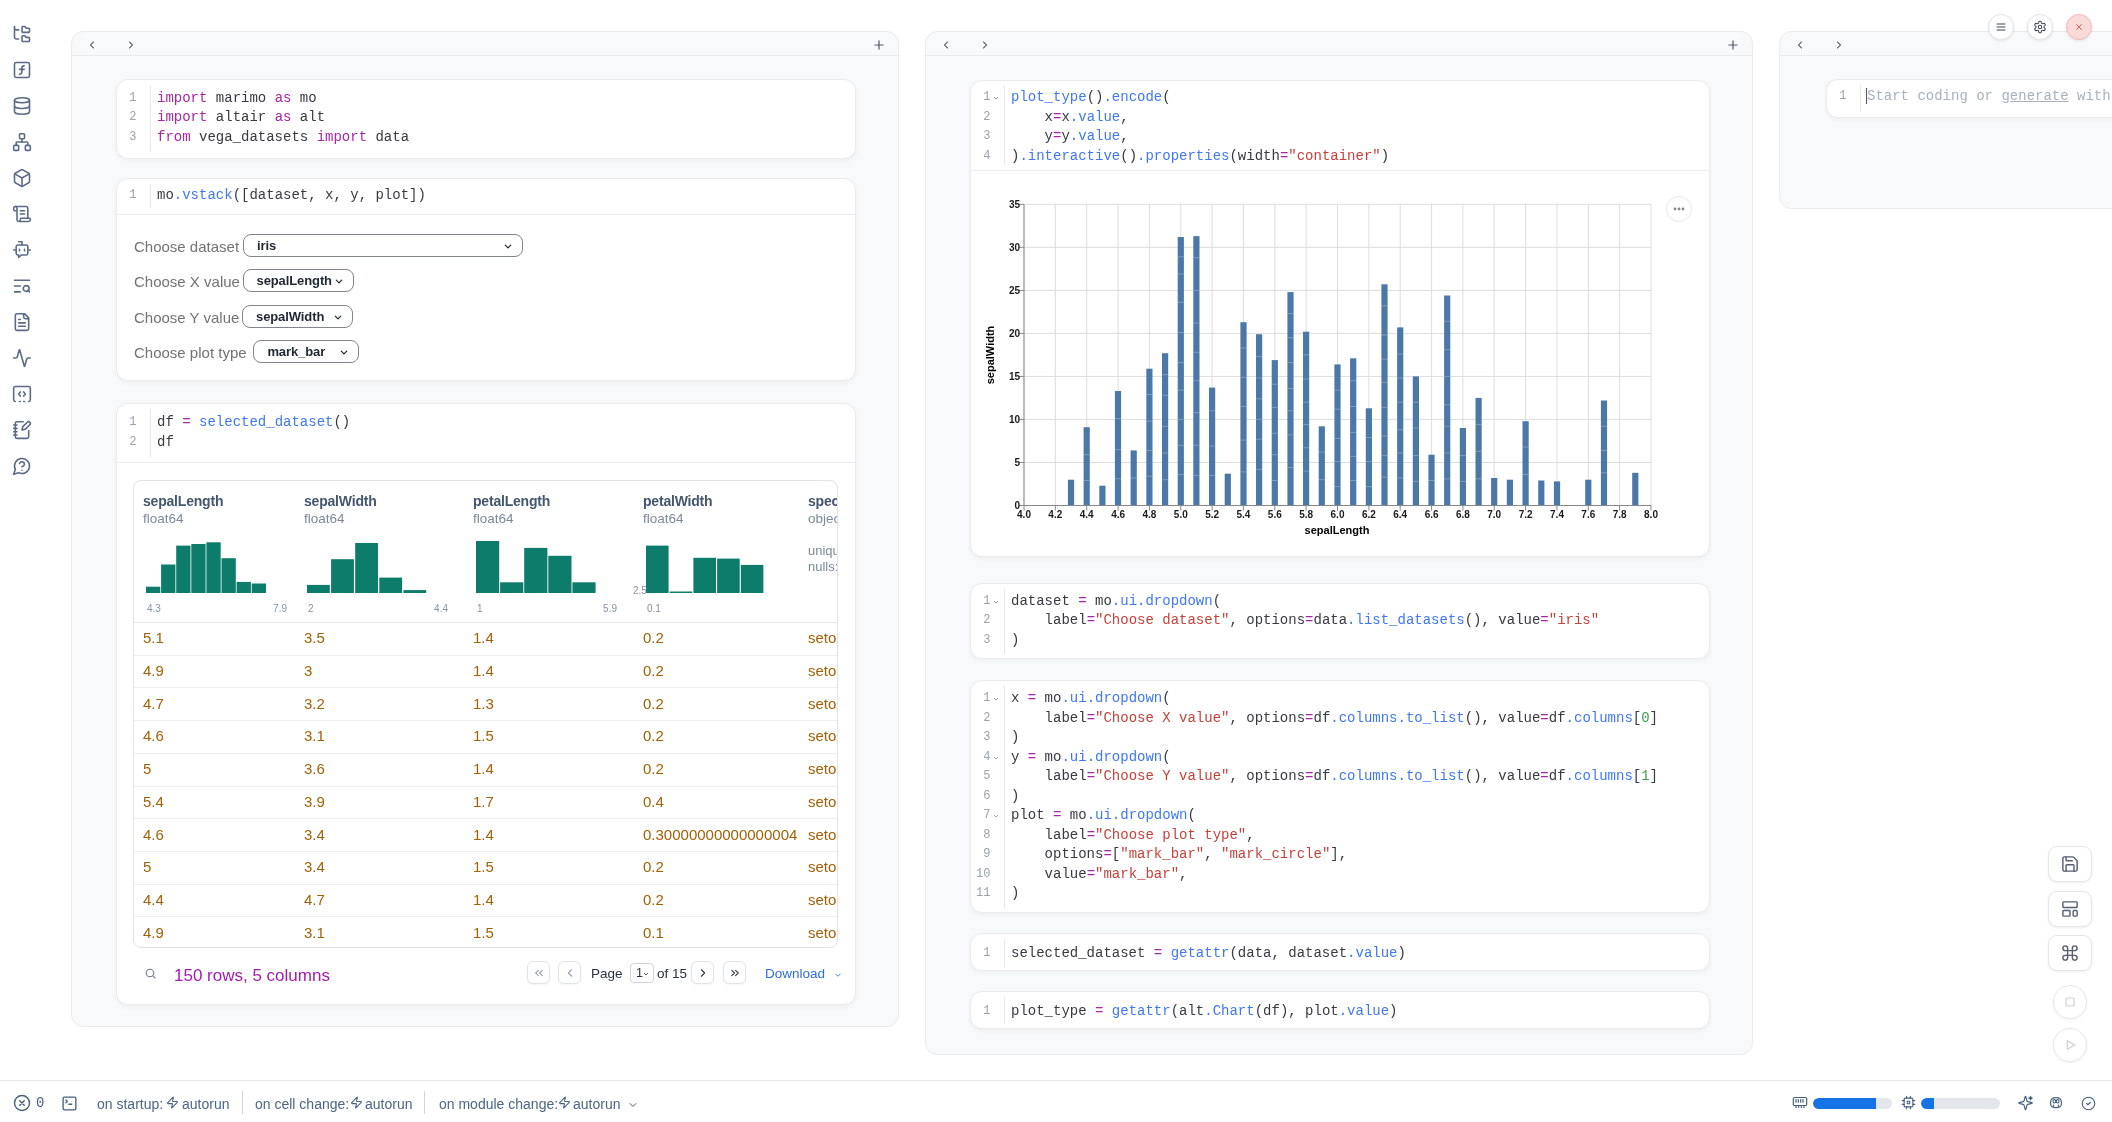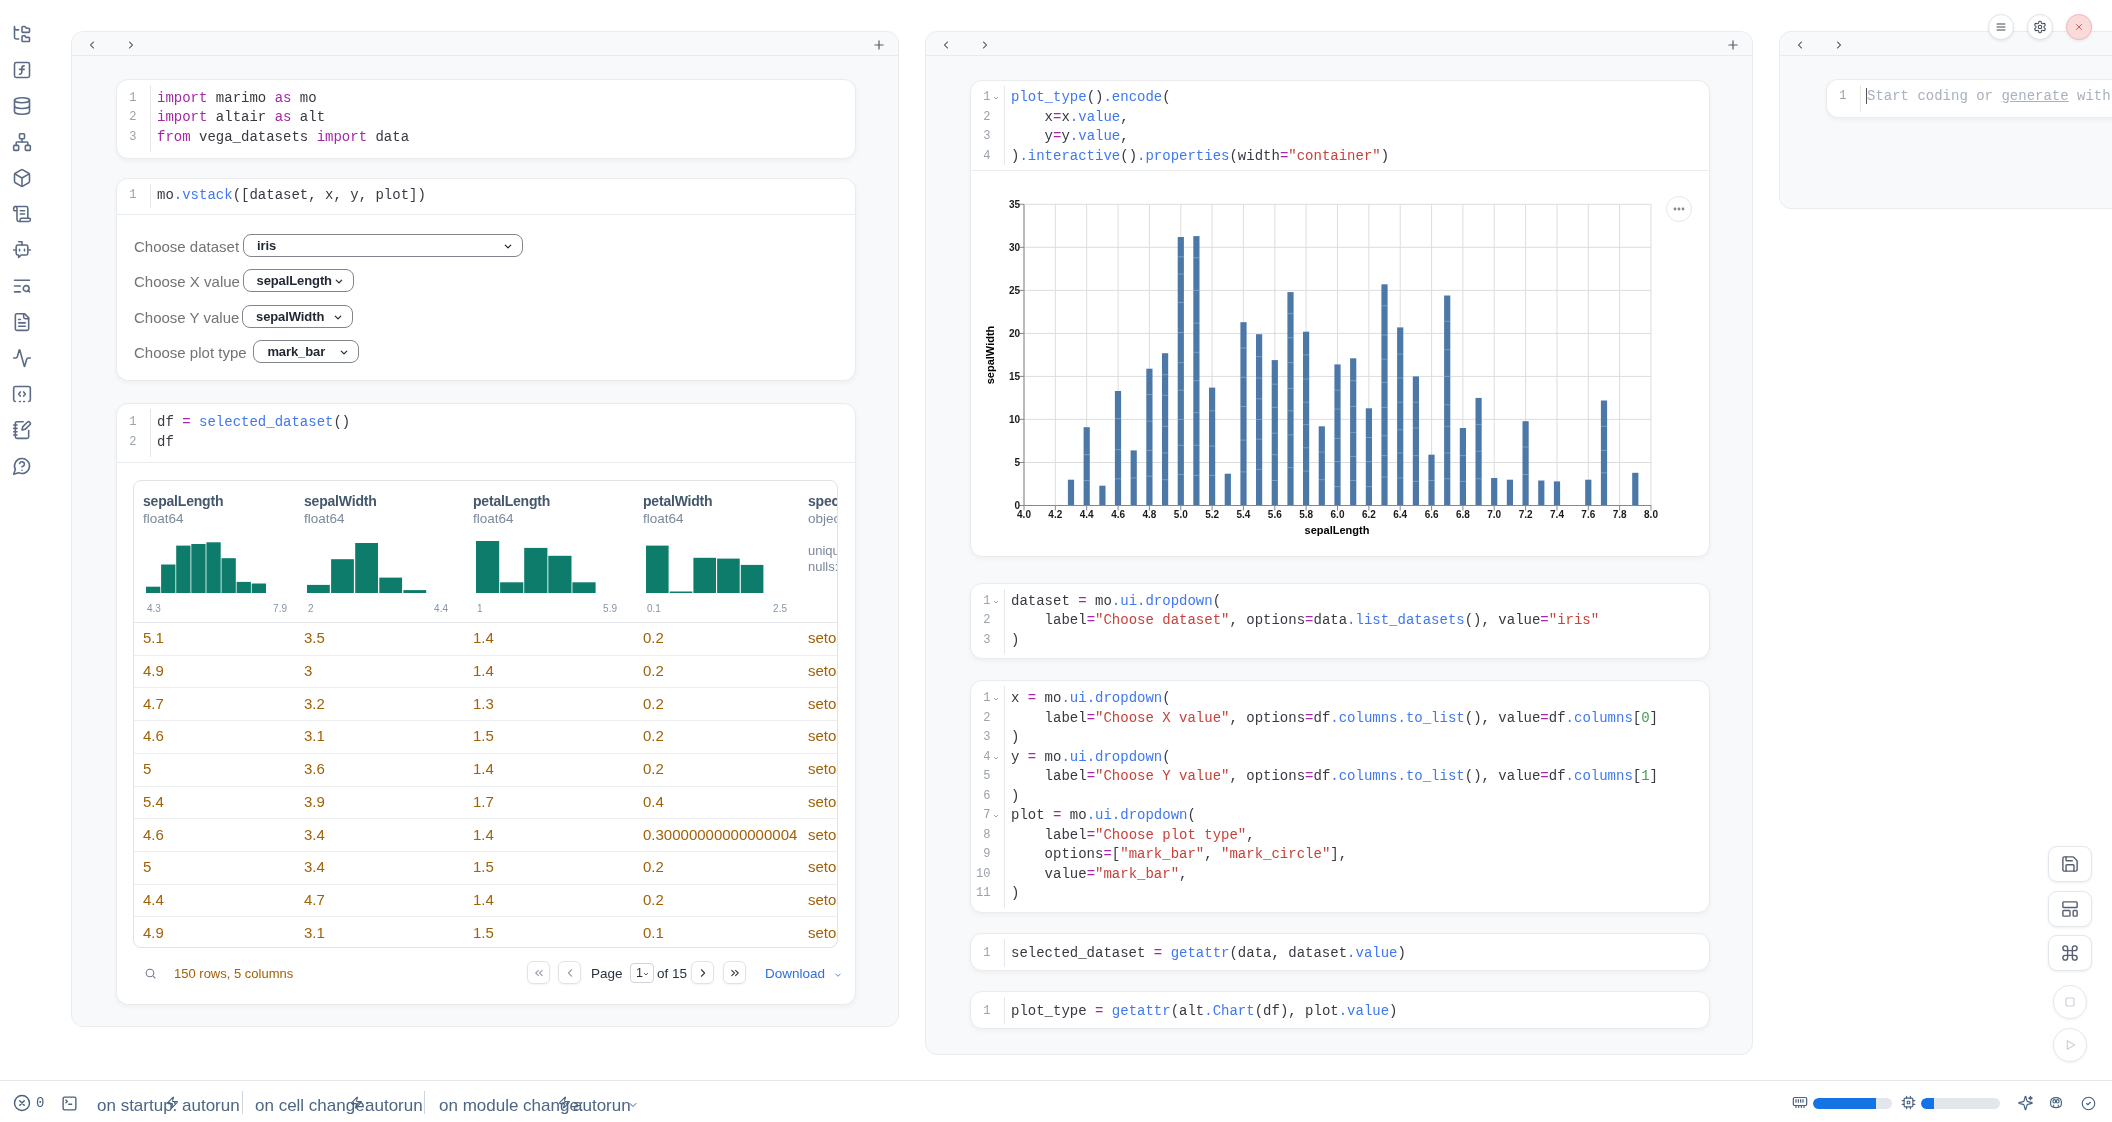--- a/index.html
+++ b/index.html
@@ -24,21 +24,21 @@
 .lbl{position:absolute;font-size:15px;color:#737373}
 .sel{position:absolute;height:23px;background:#fff;border:1px solid #80858e;border-radius:8px;font-size:13px;font-weight:600;letter-spacing:-0.1px;color:#1f2732;line-height:21px;padding-left:13px}
 .sel svg{position:absolute;right:8px;top:6px;width:12px;height:11px;stroke:#1f2732;stroke-width:2.6;fill:none;stroke-linecap:round;stroke-linejoin:round}
 .tcard{position:absolute;left:16px;top:17px;width:705px;height:468px;border:1px solid #dfe3e8;border-radius:8px;background:#fff;overflow:hidden}
 .thname{position:absolute;font-size:14px;letter-spacing:-0.2px;font-weight:bold;color:#44576d}
 .thtype{position:absolute;font-size:13.5px;color:#7b8a9c}
 .thax{position:absolute;font-size:10px;color:#8494a8}
 .tval{position:absolute;font-size:15px;color:#a16207}
 .pgbtn{position:absolute;width:23px;height:23px;border:1px solid #e0e4e8;border-radius:6px;background:#fff;box-shadow:0 1px 2px rgba(0,0,0,.05)}
 .pgbtn svg{position:absolute;left:50%;top:50%;width:13px;height:13px;transform:translate(-50%,-50%);fill:none;stroke-width:2;stroke-linecap:round;stroke-linejoin:round}
-.ftxt{position:absolute;font-size:17px;color:#4d6684;top:1096px;letter-spacing:0px}
+.ftxt{position:absolute;font-size:14px;color:#4d6684;top:1096px;letter-spacing:0px}
 .sideicon{position:absolute;width:20px;height:20px;stroke:#5b6b85;stroke-width:1.9;fill:none;stroke-linecap:round;stroke-linejoin:round}
 .circbtn{position:absolute;width:26px;height:26px;border-radius:50%;background:#fff;border:1px solid #e3e5e9;box-shadow:0 1px 3px rgba(0,0,0,.09)}
 .fltbtn{position:absolute;left:2048px;width:44px;height:36px;border-radius:9px;background:#fff;border:1px solid #e3e6ea;box-shadow:0 1px 3px rgba(0,0,0,.07)}
 .fltbtn svg{position:absolute;left:50%;top:50%;width:19px;height:19px;transform:translate(-50%,-50%);stroke:#566070;stroke-width:1.8;fill:none;stroke-linecap:round;stroke-linejoin:round}
 .fltcirc{position:absolute;left:2053px;width:34px;height:34px;border-radius:50%;background:#fff;border:1px solid #e6e8eb;box-shadow:0 1px 3px rgba(0,0,0,.06)}
 .fltcirc svg{position:absolute;left:50%;top:50%;width:16px;height:16px;transform:translate(-50%,-50%);stroke:#ccd1d8;stroke-width:1.8;fill:none;stroke-linecap:round;stroke-linejoin:round}
 </style></head><body>
 <div class="panel" style="left:71px;top:31px;width:828px;height:996px">
     <div class="phead">
       <svg style="left:13.5px;top:7px" viewBox="0 0 24 24">
@@ -156,21 +156,21 @@
           <div style="position:absolute;left:512px;top:55px">
             <svg width="124" height="57" style="display:block">
               <rect x="0.0" y="9.6" width="22.6" height="47.4" fill="#0e7c6b"></rect>
               <rect x="23.7" y="55.5" width="22.6" height="1.5" fill="#0e7c6b"></rect>
               <rect x="47.4" y="21.8" width="22.6" height="35.2" fill="#0e7c6b"></rect>
               <rect x="71.1" y="22.6" width="22.6" height="34.4" fill="#0e7c6b"></rect>
               <rect x="94.8" y="28.9" width="22.6" height="28.1" fill="#0e7c6b"></rect>
             </svg>
           </div>
           <div class="thax" style="left:513px;top:122px">0.1</div>
-          <div class="thax" style="left:499px;top:122px;width:154px;text-align:right">2.5</div>
+          <div class="thax" style="left:499px;top:104px;width:154px;text-align:left">2.5</div>
           <div class="thname" style="left:674px;top:12px">species</div>
           <div class="thtype" style="left:674px;top:30px">object</div>
           <div class="thtype" style="left:674px;top:62px;font-size:13px">unique:</div>
           <div class="thtype" style="left:674px;top:78px;font-size:13px">nulls:</div>
           <div style="position:absolute;left:0;right:0;top:141px;height:1px;background:#e5e8ec"></div>
           <div class="tval" style="left:9px;top:148.3px">5.1</div>
           <div class="tval" style="left:170px;top:148.3px">3.5</div>
           <div class="tval" style="left:339px;top:148.3px">1.4</div>
           <div class="tval" style="left:509px;top:148.3px">0.2</div>
           <div class="tval" style="left:674px;top:148.3px">setosa</div>
@@ -226,21 +226,21 @@
           <div class="tval" style="left:9px;top:442.6px">4.9</div>
           <div class="tval" style="left:170px;top:442.6px">3.1</div>
           <div class="tval" style="left:339px;top:442.6px">1.5</div>
           <div class="tval" style="left:509px;top:442.6px">0.1</div>
           <div class="tval" style="left:674px;top:442.6px">setosa</div>
         </div>
         <svg style="position:absolute;left:27px;top:504px;width:13px;height:13px;stroke:#6b7a8c;stroke-width:2;fill:none" viewBox="0 0 24 24">
           <circle cx="11" cy="11" r="7"></circle>
           <path d="m21 21-4.3-4.3"></path>
         </svg>
-        <div style="position:absolute;left:57px;top:503px;font-size:13px;color:#a16207">150 rows, 5 columns</div>
+        <div style="position:absolute;left:57px;top:503px;font-size:17px;color:#a21caf">150 rows, 5 columns</div>
         <div class="pgbtn" style="left:410px;top:498px">
           <svg viewBox="0 0 24 24" style="stroke:#98a1ad">
             <path d="m11 17-5-5 5-5"></path>
             <path d="m18 17-5-5 5-5"></path>
           </svg>
         </div>
         <div class="pgbtn" style="left:441px;top:498px">
           <svg viewBox="0 0 24 24" style="stroke:#98a1ad">
             <path d="m15 18-6-6 6-6"></path>
           </svg>

